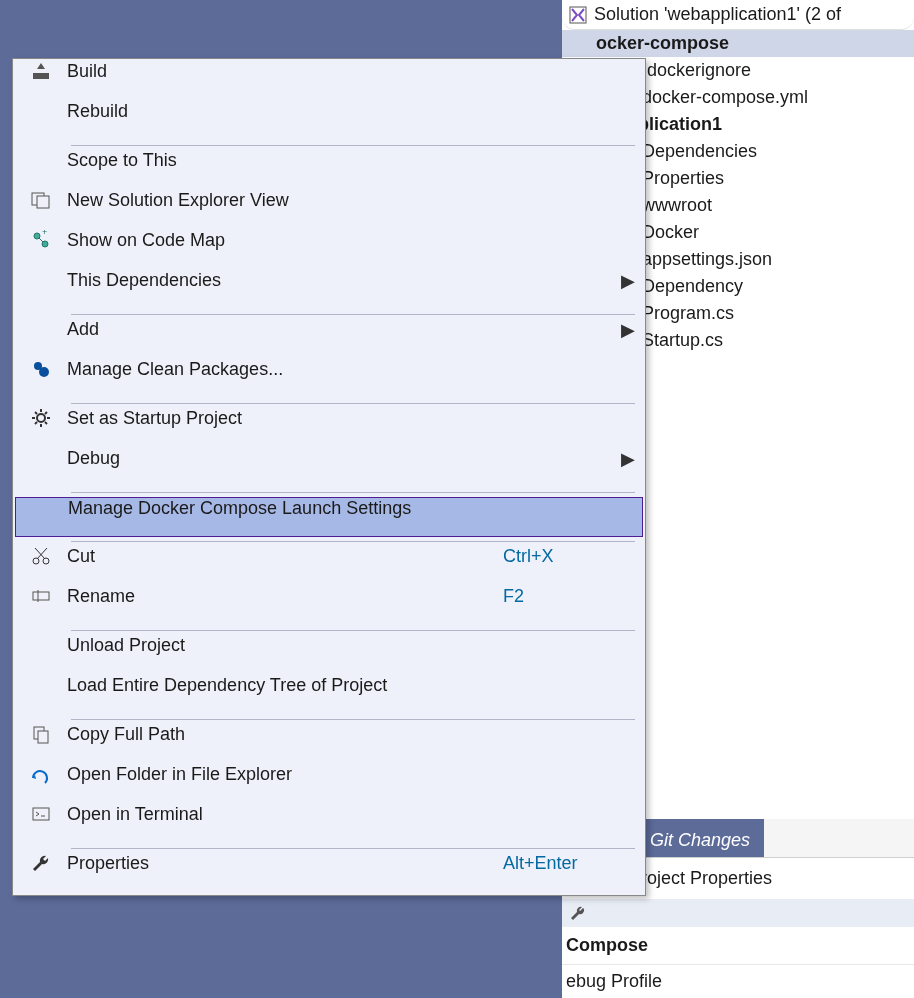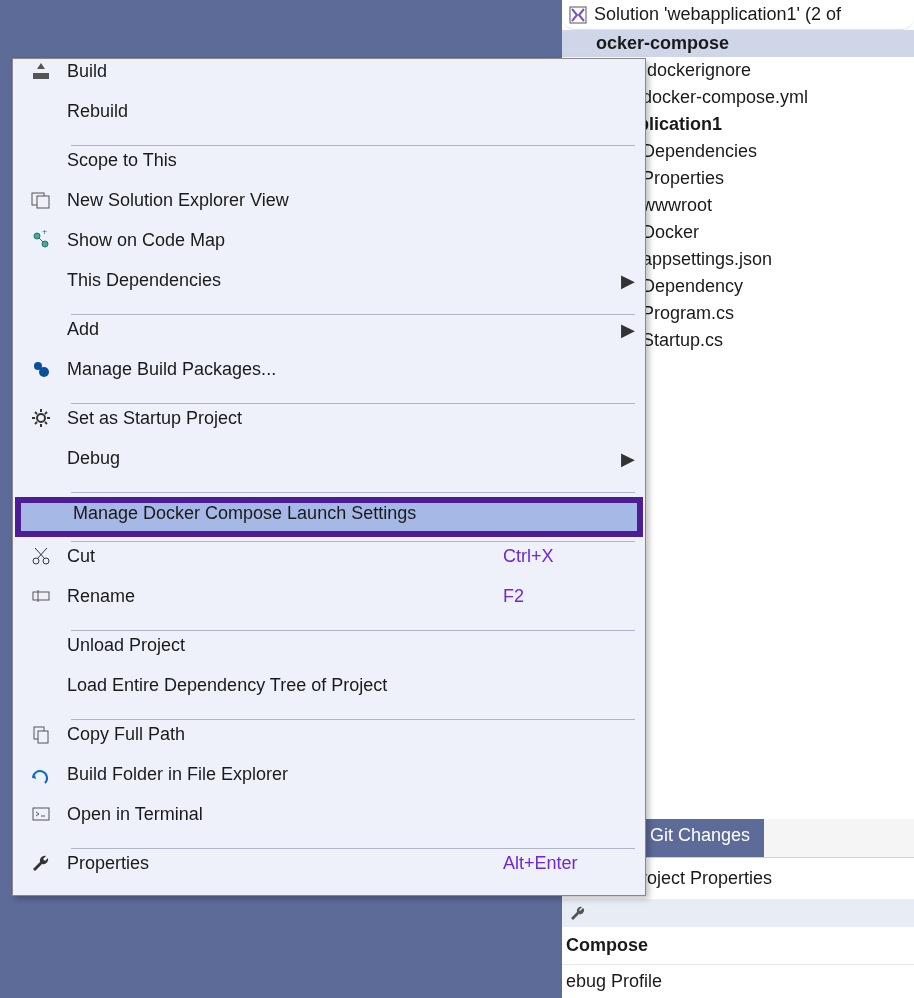--- a/index.html
+++ b/index.html
@@ -41,23 +41,24 @@
 
   
   .tab-strip {
     display: flex;
     align-items: stretch;
     background: #f5f5f5;
     height: 38px;
   }
   .tab {
     padding: 6px 14px;
-    display:flex;align-items:flex-start;
+    display:flex;align-items:flex-end;
     color: #333;
     background:#f0f0f0;
+    font-style:italic;
   }
   .tab.active { background: #5d6b99; color: #fff; }
 
   
   .properties {
     background: #fff;
     border-top: 1px solid #d0d0d0;
   }
   .properties .title {
     padding: 10px 4px 10px 4px;
@@ -99,23 +100,23 @@
     position: relative;
   }
   .menu-item .icon-col {
     width: 52px;
     display:flex;
     align-items:center;
     justify-content:center;
     flex:0 0 52px;
   }
   .menu-item .lbl { flex:1; padding-right:10px;}
-  .menu-item .shortcut { flex:0 0 110px; text-align:left; color:#6d28d9; }
+  .menu-item .shortcut { flex:0 0 110px; text-align:left; color:#0369a1; }
   .menu-item .sub { flex:0 0 30px; text-align:center; color:#333;}
-  .menu-item.highlight { background: #a6b8e6; border:6px solid #4c1d95; }
+  .menu-item.highlight { background: #a6b8e6; border:1px solid #4c1d95; }
   .menu-sep {
     height:1px;
     background:#b0b6c8;
     margin: 4px 8px 4px 56px;
   }
   svg { display:block; }
 </style>
 </head>
 <body>
 
@@ -262,21 +263,21 @@
     <span class="shortcut"></span>
     <span class="sub">▶</span>
   </div>
   <div class="menu-item">
     <span class="icon-col">
         <svg width="20" height="20" viewBox="0 0 20 20">
           <circle cx="7" cy="7" r="4" fill="#0a4f9c"></circle>
           <circle cx="13" cy="13" r="5" fill="#0a4f9c"></circle>
         </svg>
       </span>
-    <span class="lbl">Manage Build Packages...</span>
+    <span class="lbl">Manage Clean Packages...</span>
     <span class="shortcut"></span>
       <span class="sub"></span>
   </div>
   <div class="menu-sep"></div>
 
   <div class="menu-item">
     <span class="icon-col">
         <svg width="20" height="20" viewBox="0 0 20 20">
           <circle cx="10" cy="10" r="4" fill="none" stroke="#333" stroke-width="2"></circle>
           <g stroke="#333" stroke-width="2">
@@ -362,21 +363,21 @@
     <span class="shortcut"></span>
       <span class="sub"></span>
   </div>
   <div class="menu-item">
     <span class="icon-col">
         <svg width="20" height="20" viewBox="0 0 20 20">
           <path d="M2 14a7 7 0 1 1 12 5" fill="none" stroke="#0a6acc" stroke-width="2"></path>
           <path d="M2 14l2-3 1 4z" fill="#0a6acc"></path>
         </svg>
       </span>
-    <span class="lbl">Build Folder in File Explorer</span>
+    <span class="lbl">Open Folder in File Explorer</span>
     <span class="shortcut"></span>
       <span class="sub"></span>
   </div>
   <div class="menu-item">
     <span class="icon-col">
         <svg width="20" height="20" viewBox="0 0 20 20">
           <rect x="2" y="4" width="16" height="12" fill="none" stroke="#555"></rect>
           <path d="M5 8l3 2-3 2" fill="none" stroke="#555"></path>
           <line x1="10" y1="12" x2="14" y2="12" stroke="#555"></line>
         </svg>

